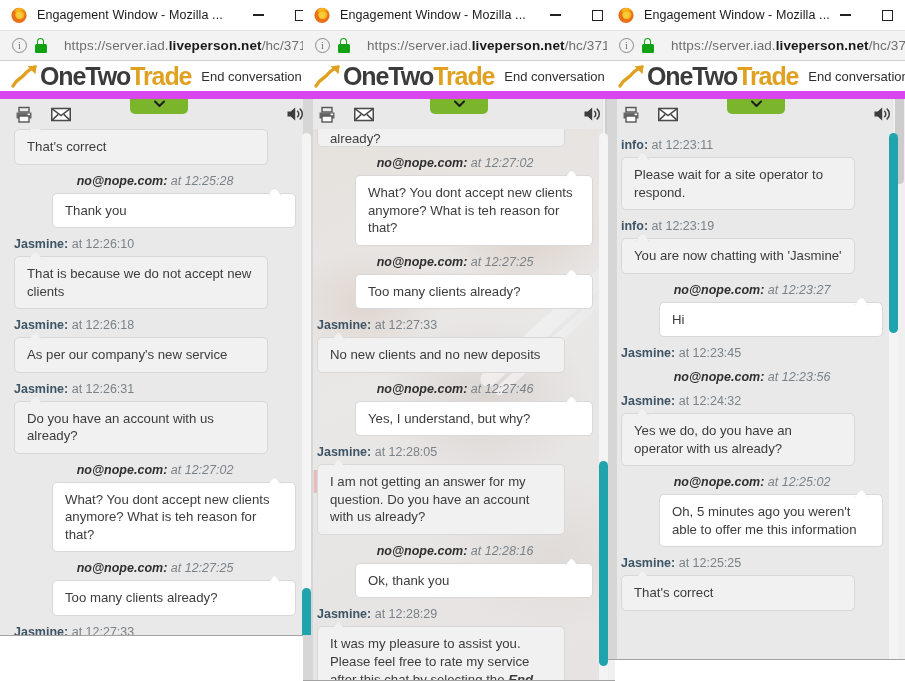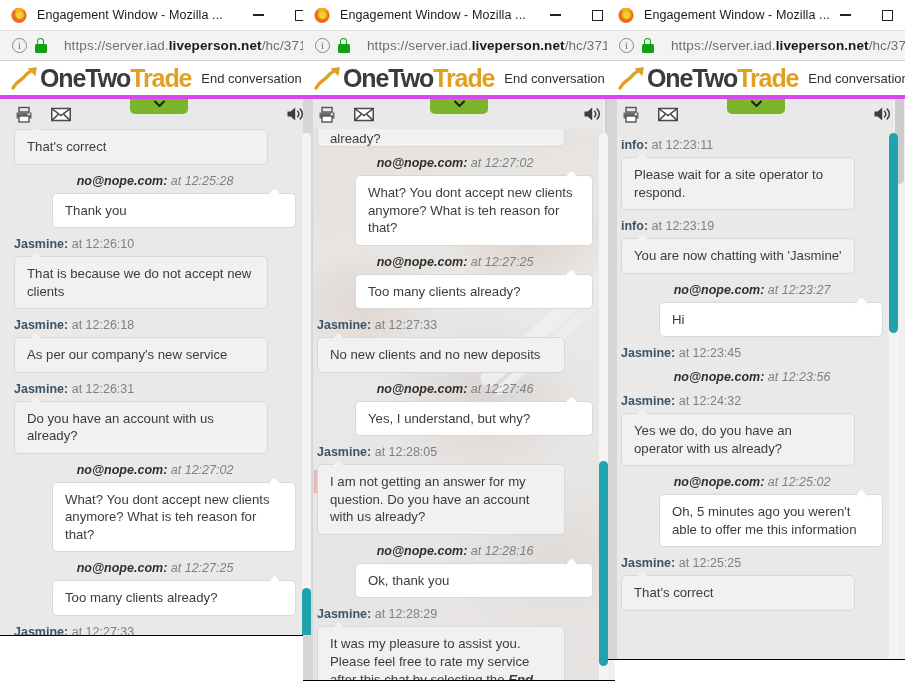--- a/index.html
+++ b/index.html
@@ -8,21 +8,21 @@
     width: 905px; height: 681px;
     background: #ffffff;
     font-family: "Liberation Sans", sans-serif;
     overflow: hidden;
   }
   #stage { position: relative; width: 905px; height: 681px; background:#fff; }
 
   
   .win {
     position: absolute;
-    background: #000000;
+    background: #a3a3a3;
     overflow: hidden;
   }
   .titlebar {
     height: 30px;
     background: #ffffff;
     display: flex;
     align-items: center;
     padding-left: 10px;
     position: relative;
   }
@@ -74,21 +74,21 @@
     background: #e9e9e9;
     height: calc(100% - 62px);
     overflow: hidden;
   }
   .brandbar {
     background: #ffffff;
     height: 38px;
     display: flex;
     align-items: center;
     padding-left: 10px;
-    border-bottom: 4px solid #d946ef;
+    border-bottom: 8px solid #d946ef;
     position: relative;
     z-index: 4;
   }
   .logo-wrap { display:flex; align-items:center; }
   .arrow-ico { width: 28px; height: 25px; margin-right: 2px; flex: 0 0 auto; }
   .brand-name {
     font-size: 25px;
     font-weight: 700;
     letter-spacing: -1.1px;
     line-height: 1;

